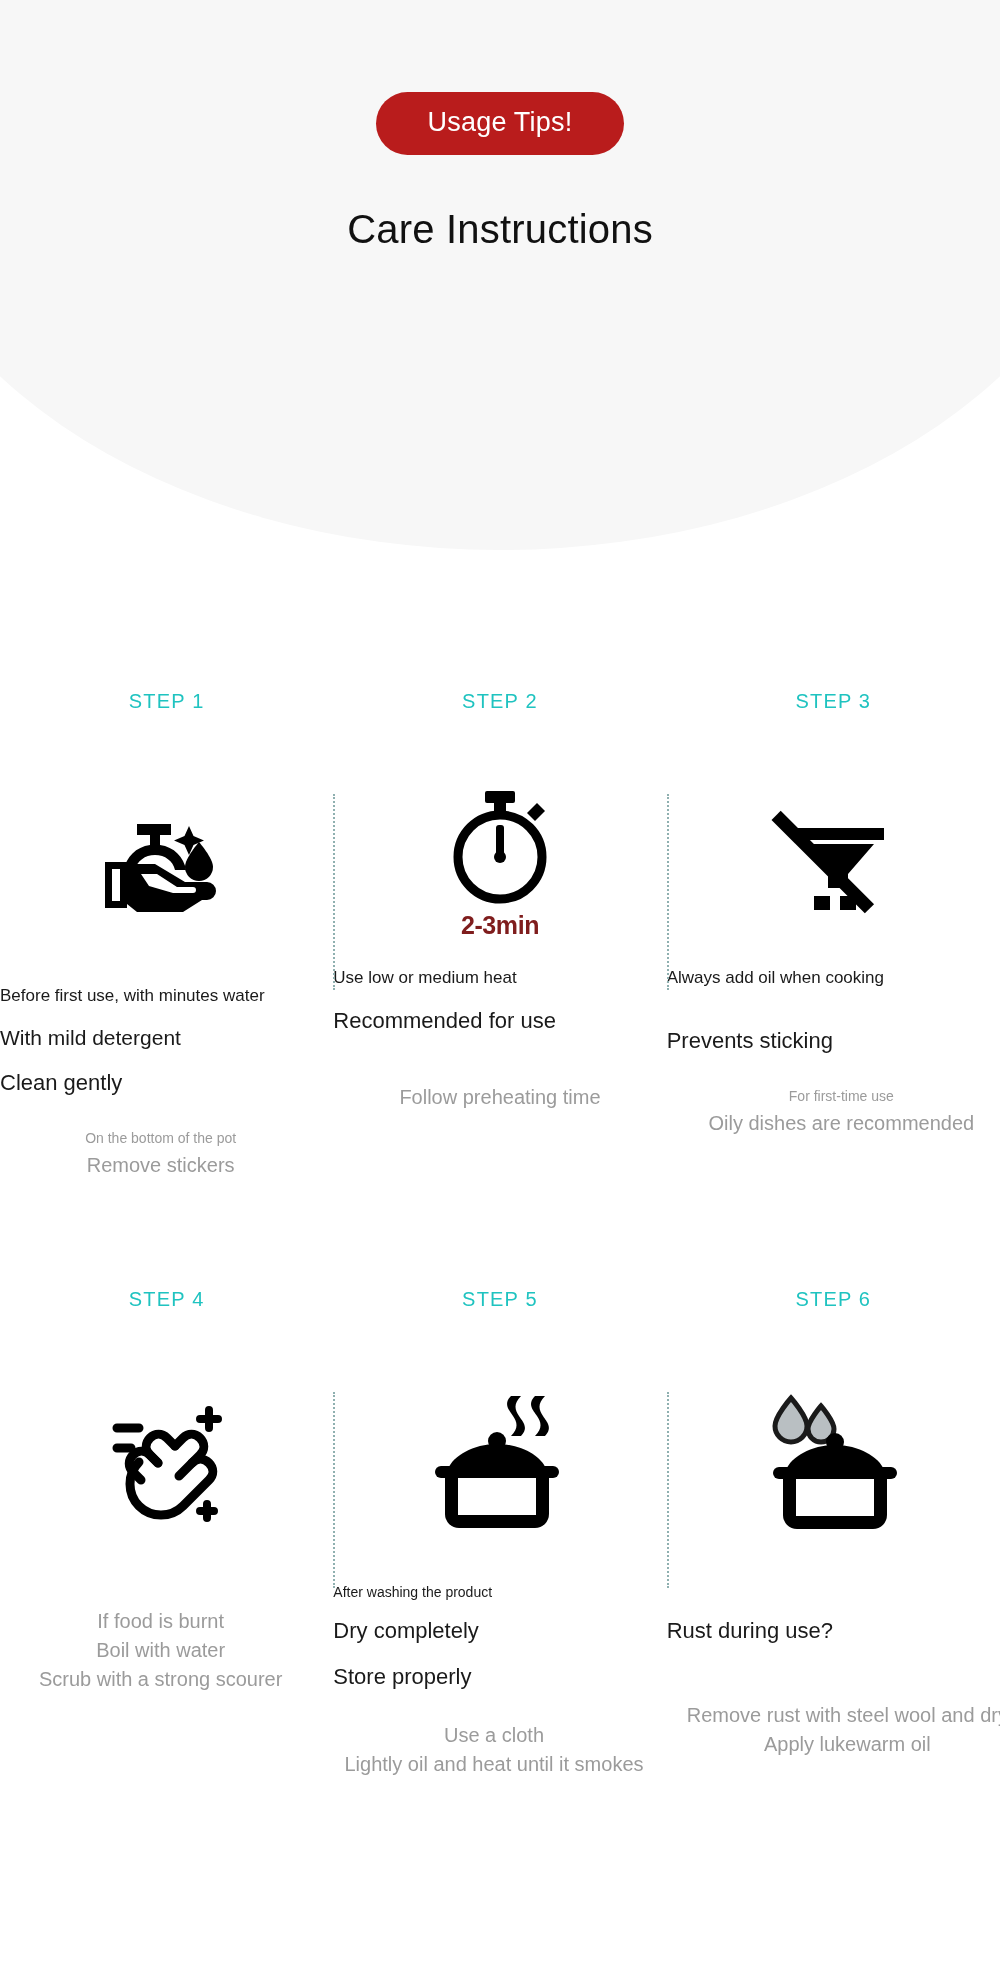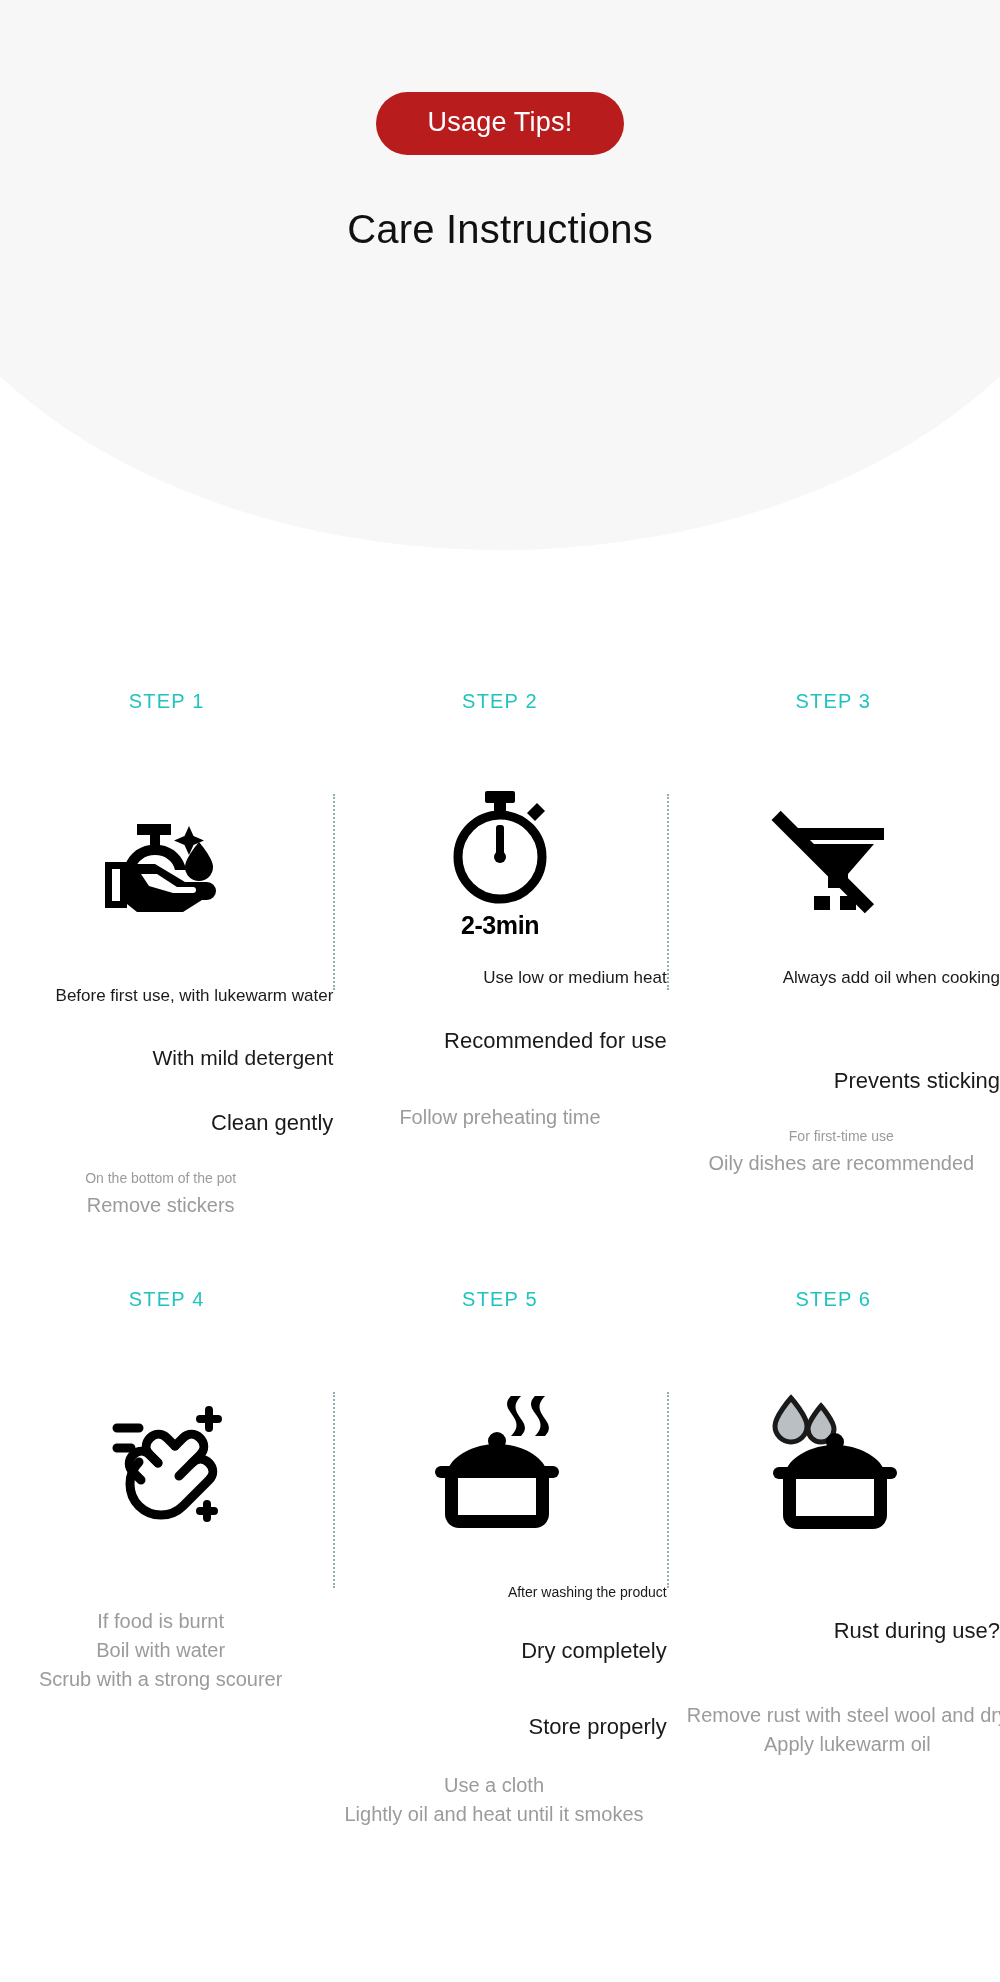--- a/index.html
+++ b/index.html
@@ -100,33 +100,32 @@
     display: flex;
     align-items: center;
     justify-content: center;
     margin-top: 48px;
   }
   .icon-box svg { display: block; }
 
   .minlabel {
     font-size: 25px;
     font-weight: bold;
-    color: #000000;
+    color: #7f1d1d;
     letter-spacing: -0.4px;
     margin-top: 4px;
   }
 
   
   .lines {
     margin-top: 22px;
     display: flex;
     flex-direction: column;
-    align-items: flex-end;
+    align-items: flex-start;
     width: 100%;
-    gap: 20px;
   }
   .ln { color: #1a1a1a; white-space: nowrap; }
   .ln-a { font-size: 17px; margin-bottom: 20px; }
   .ln-b { font-size: 21px; margin-bottom: 20px; }
   .ln-c { font-size: 22px; }
 
   .sub {
     margin-top: 34px;
     display: flex;
     flex-direction: column;
@@ -163,21 +162,21 @@
         <svg width="128" height="112" viewBox="0 0 128 112" fill="#000">
           <path d="M34 16 h34 v11 h-11 v10 c14 2 24 12 26 25 h-11 c-2-9-10-15-20-15 -10 0-18 6-20 15 H21 c2-13 12-23 26-25 V27 H34z"></path>
           <path d="M96 34 c0 0 14 16 14 25 a14 14 0 0 1 -28 0 c0-9 14-25 14-25z"></path>
           <path d="M86 18 l4.5 10 L101 32.5 l-10.5 4.5 L86 47 l-4.5-10 L71 32.5 l10.5-4.5z"></path>
           <path d="M2 54 h22 v46 H2z M24 56 h28 l30 18 h22 a9 9 0 0 1 0 18 h-5 l-19 12 H34 l-10-8z"></path>
           <rect x="9" y="61" width="8" height="32" fill="#fff"></rect>
           <path d="M38 66 h16 l20 13 h16 a3 3 0 0 1 0 6 H70 l-24-7z" fill="#fff"></path>
         </svg>
       </div>
       <div class="lines">
-        <div class="ln ln-a">Before first use, with lukewarm water</div>
+        <div class="ln ln-a">Before first use, with minutes water</div>
         <div class="ln ln-b">With mild detergent</div>
         <div class="ln ln-c">Clean gently</div>
       </div>
       <div class="sub nudge-l">
         <div class="sb sb-a">On the bottom of the pot</div>
         <div class="sb sb-b">Remove stickers</div>
       </div>
     </div>
 
     <div class="col divided">
@@ -259,21 +258,21 @@
           <path d="M110 4 c-8 8 -2 14 2 20 c4 6 6 12 -2 20 h10 c8-8 2-14-2-20 c-4-6-6-12 2-20z"></path>
           <circle cx="72" cy="49" r="9"></circle>
           <path d="M72 52 c-24 0 -44 12 -49 25 h98 c-5-13-25-25-49-25z"></path>
           <rect x="10" y="74" width="124" height="12" rx="6"></rect>
           <path d="M20 86 h104 v36 a14 14 0 0 1 -14 14 H34 a14 14 0 0 1 -14-14z"></path>
           <rect x="33" y="86" width="78" height="37" fill="#fff"></rect>
         </svg>
       </div>
       <div class="lines" style="margin-top:22px;">
         <div class="sb sb-a" style="color:#1a1a1a;margin-bottom:18px;">After washing the product</div>
-        <div class="ln ln-c" style="margin-bottom:30px;">Dry completely</div>
+        <div class="ln ln-c" style="margin-bottom:20px;">Dry completely</div>
         <div class="ln ln-c">Store properly</div>
       </div>
       <div class="sub nudge-l" style="margin-top:34px;">
         <div class="sb sb-b">Use a cloth</div>
         <div class="sb sb-c">Lightly oil and heat until it smokes</div>
       </div>
     </div>
 
     <div class="col divided">
       <div class="step-label">STEP 6</div>

